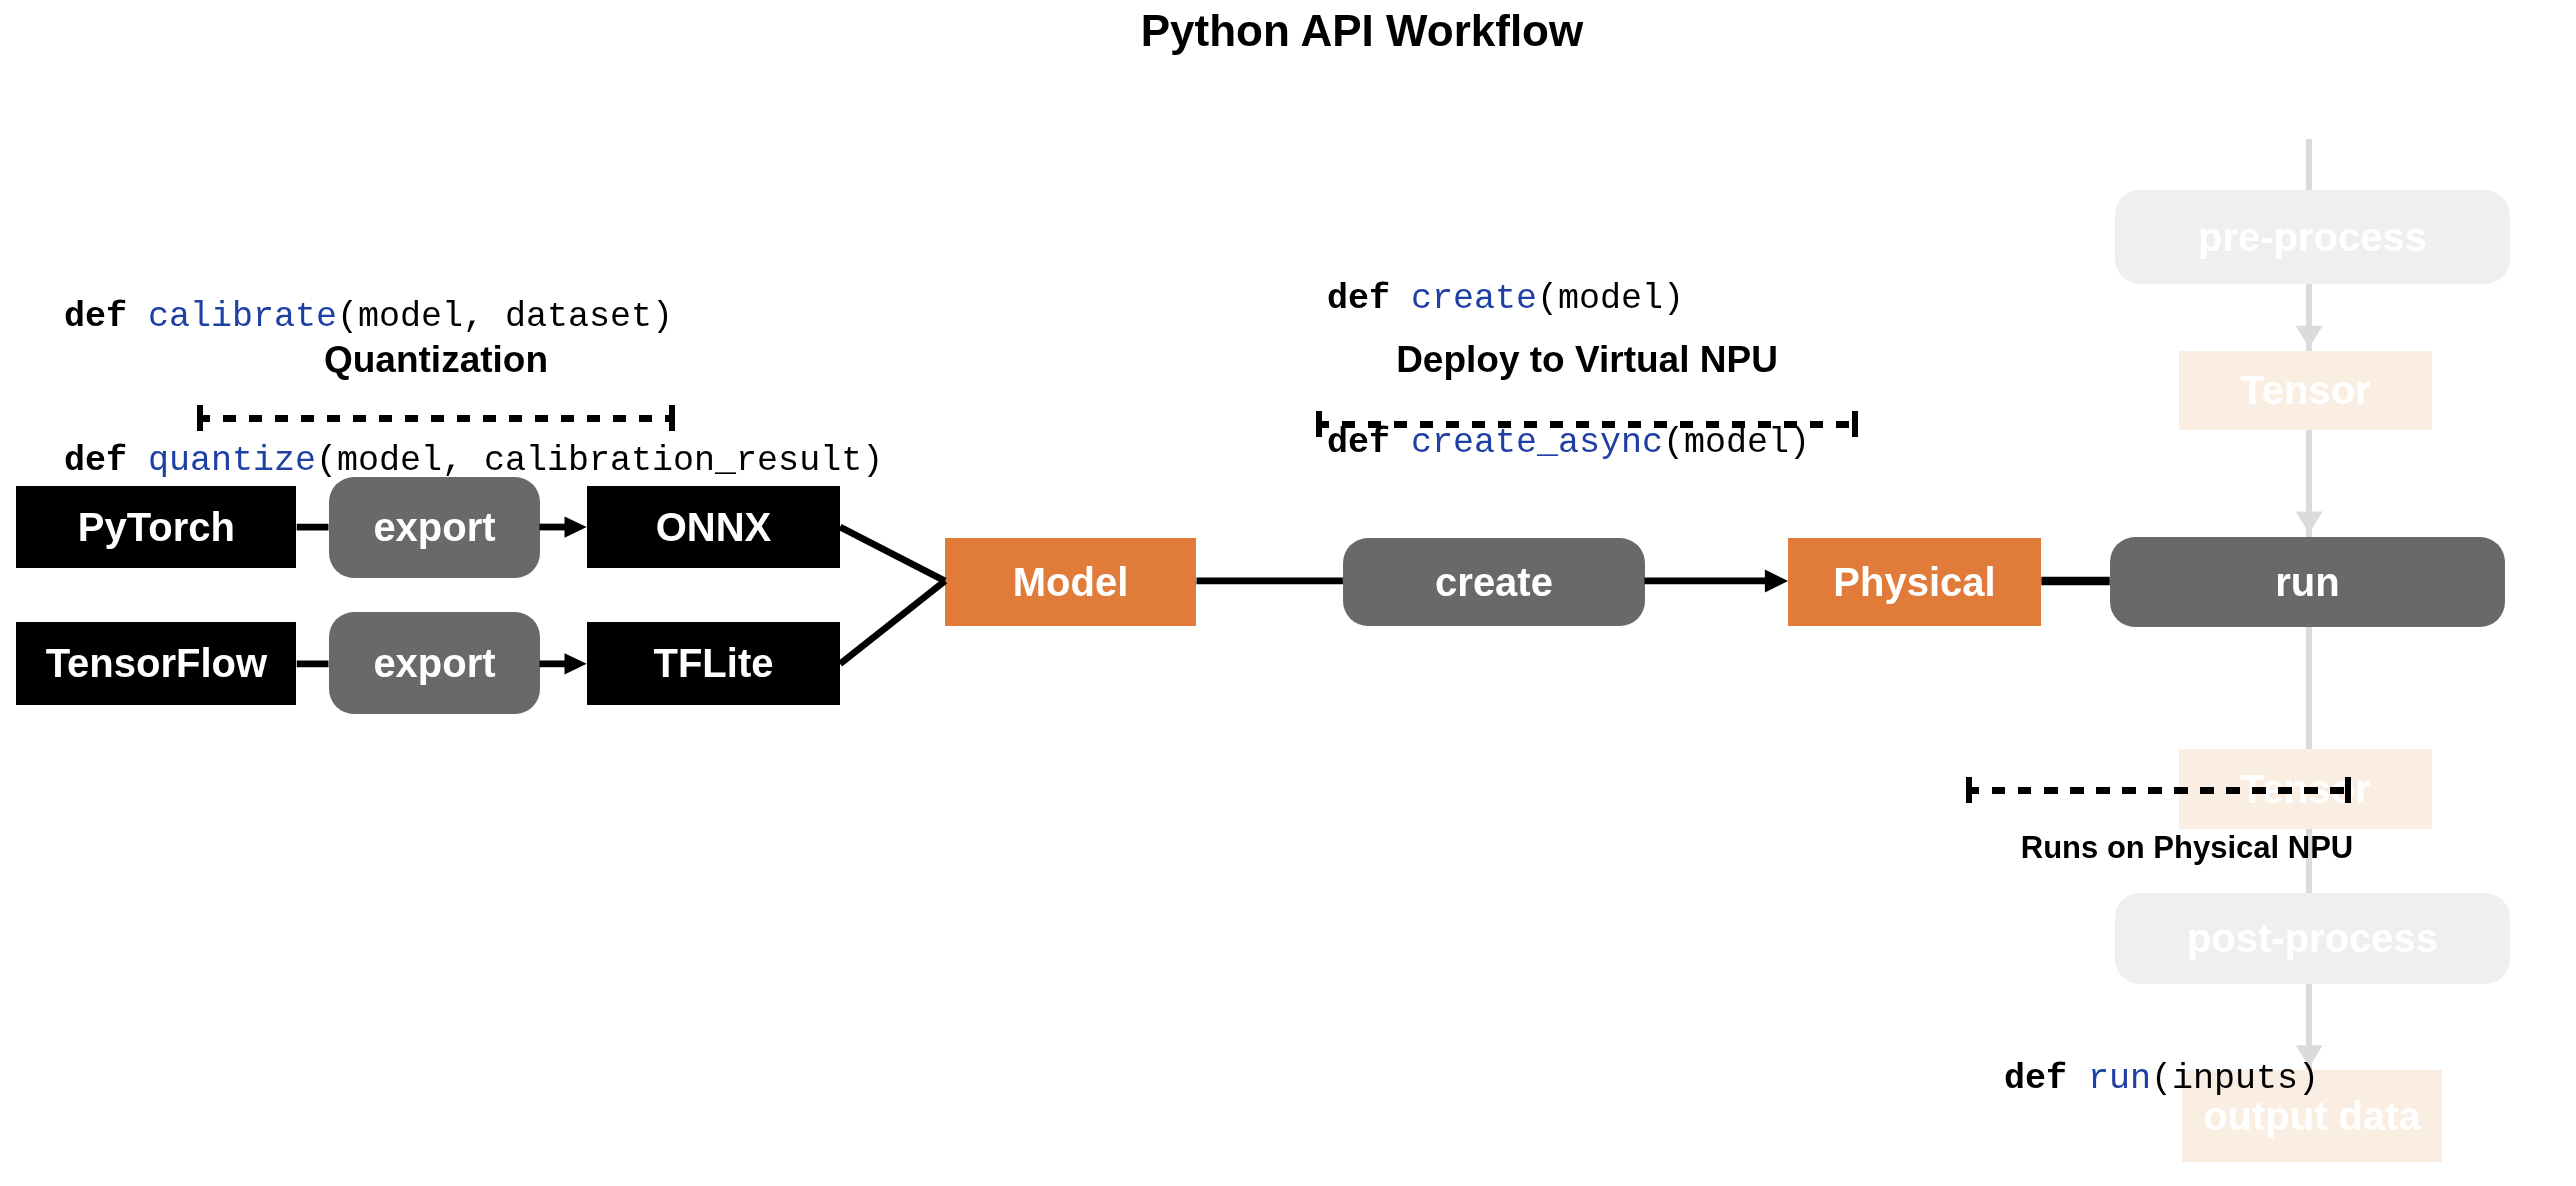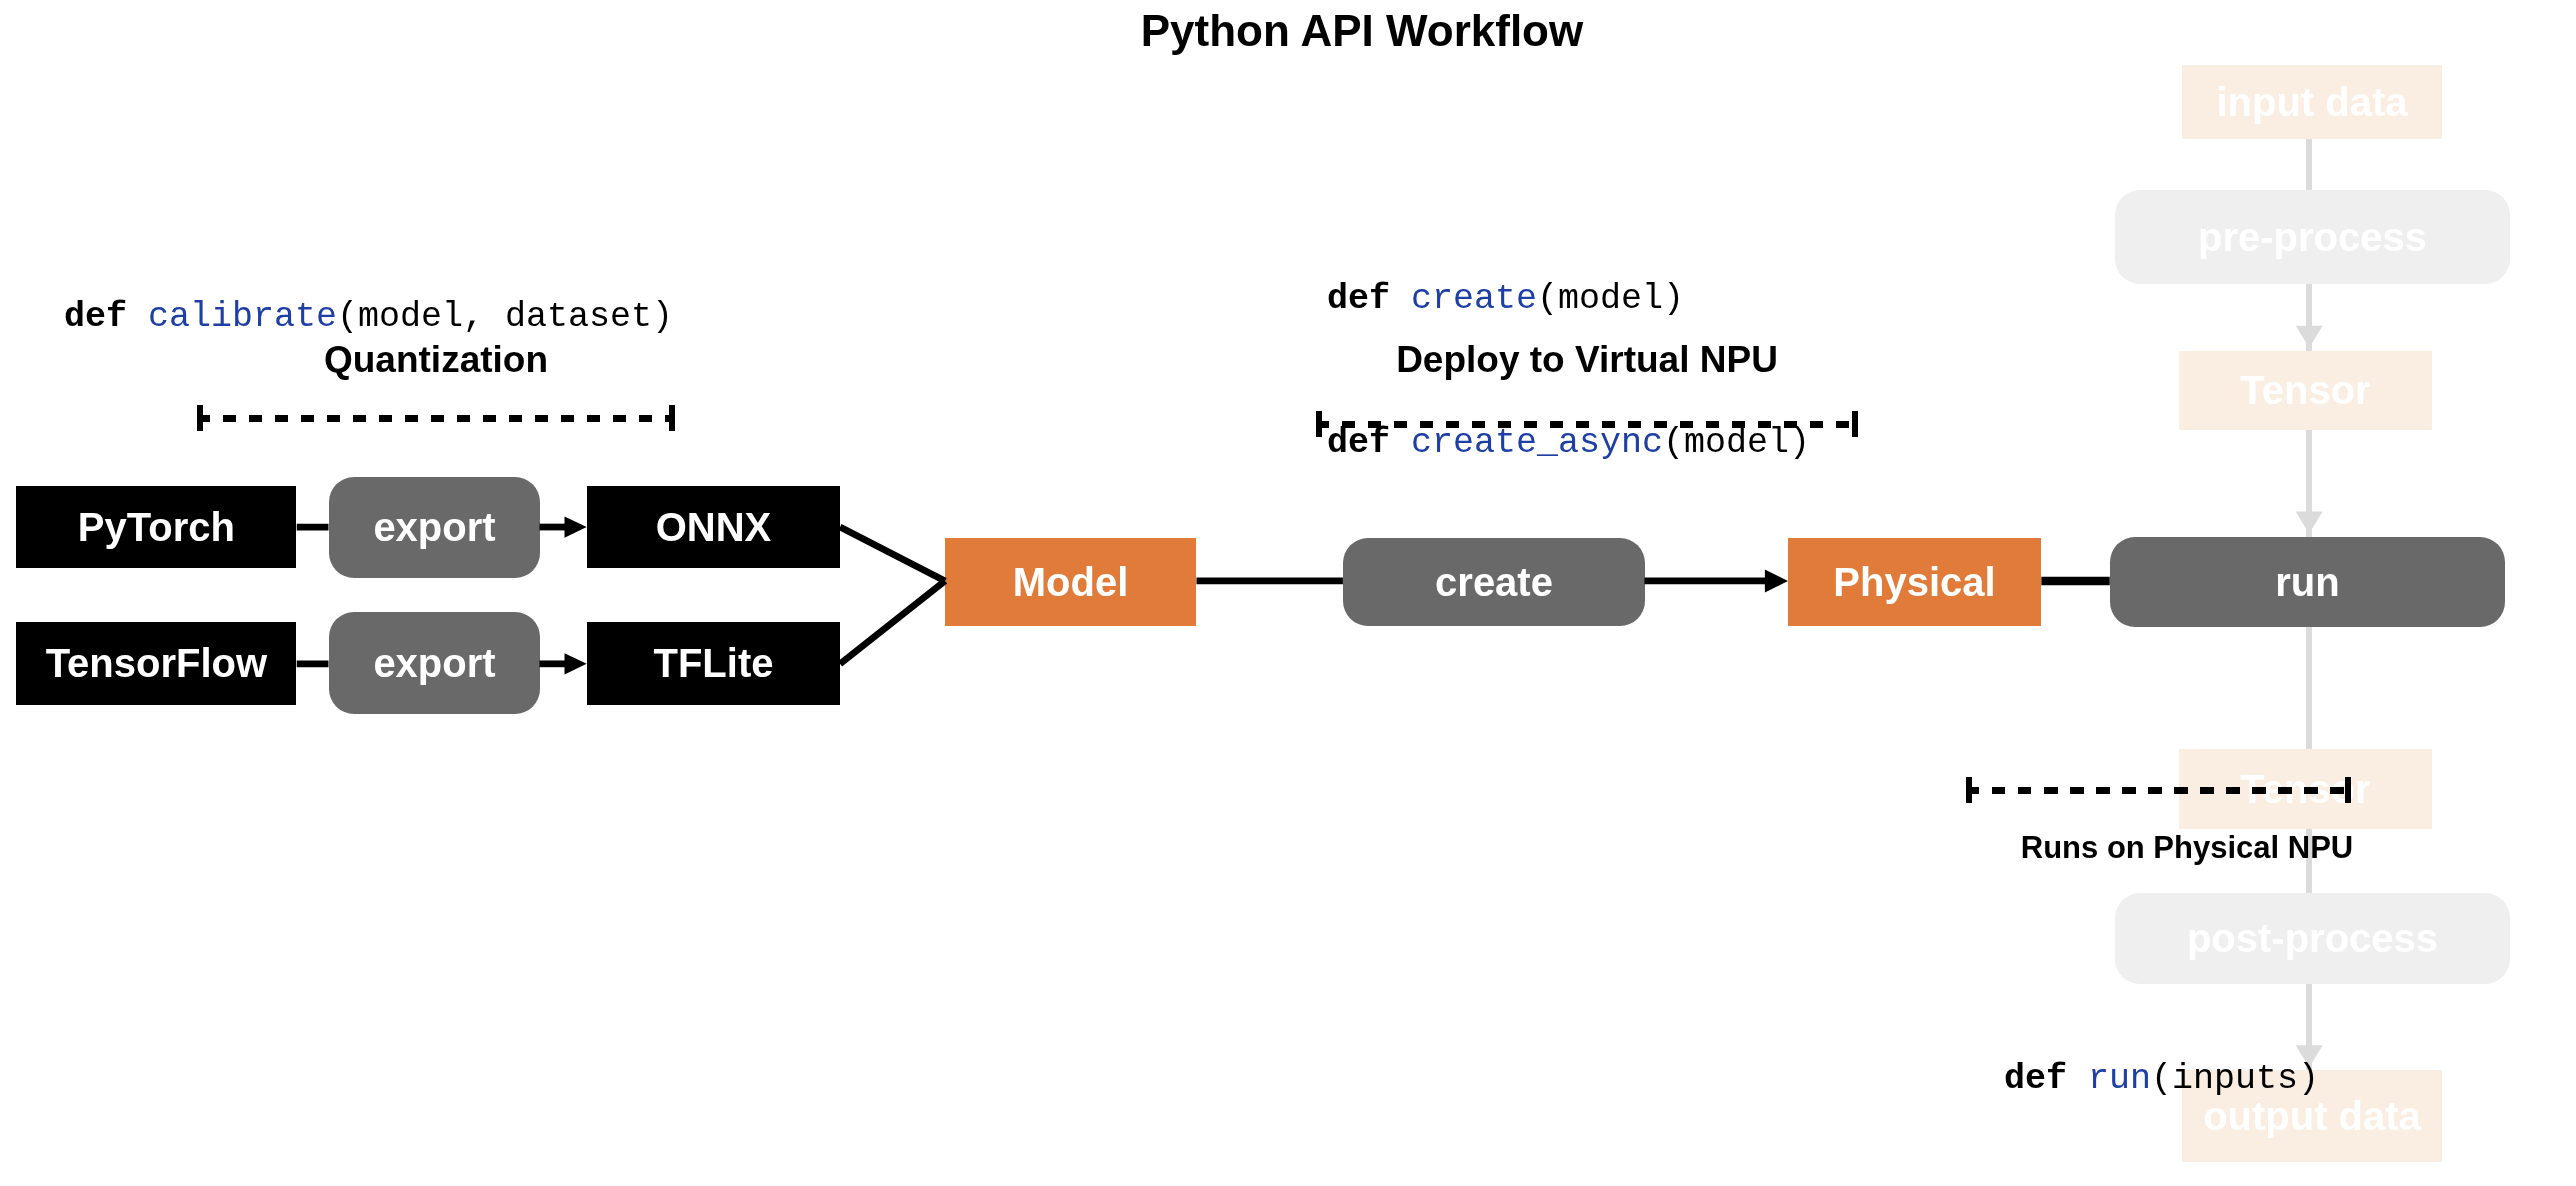--- a/index.html
+++ b/index.html
@@ -105,20 +105,21 @@
 </style>
 </head>
 <body>
 
 <div id="canvas">
 
   <div class="abs title">Python API Workflow</div>
 
   <div class="abs code" id="code-quantization">
     <div><span class="kw">def </span><span class="fn">calibrate</span><span class="args">(model, dataset)</span></div>
+    <div><span class="kw">def </span><span class="fn">quantize</span><span class="args">(model, calibration_result)</span></div>
   </div>
 
   <div class="abs code" id="code-deploy">
     <div><span class="kw">def </span><span class="fn">create</span><span class="args">(model)</span></div>
     <div><span class="kw">def </span><span class="fn">create_async</span><span class="args">(model)</span></div>
   </div>
 
   <div class="abs code" id="code-run">
     <div><span class="kw">def </span><span class="fn">run</span><span class="args">(inputs)</span></div>
   </div>
@@ -126,21 +127,20 @@
   <div class="abs section-label" id="label-quantization">Quantization</div>
   <div class="abs section-label" id="label-deploy">Deploy to Virtual NPU</div>
   <div class="abs section-label" id="label-physical">Runs on Physical NPU</div>
 
   <div class="abs bracket" id="bracket-quantization"></div>
   <div class="abs bracket" id="bracket-deploy"></div>
   <div class="abs bracket" id="bracket-physical"></div>
 
   <div class="abs" id="ghost-vline"></div>
 
-  <div class="abs node ghost-peach-box" id="ghost-input">input data</div>
   <div class="abs node ghost-gray-box" id="ghost-pre">pre-process</div>
   <div class="abs node ghost-peach-box" id="ghost-tensor1">Tensor</div>
   <div class="abs node ghost-peach-box" id="ghost-tensor2">Tensor</div>
   <div class="abs node ghost-gray-box" id="ghost-post">post-process</div>
   <div class="abs node ghost-peach-box" id="ghost-output">output data</div>
 
   <div class="abs node black-box" id="node-pytorch">PyTorch</div>
   <div class="abs node gray-box" id="node-export-top">export</div>
   <div class="abs node black-box" id="node-onnx">ONNX</div>
   <div class="abs node black-box" id="node-tensorflow">TensorFlow</div>

